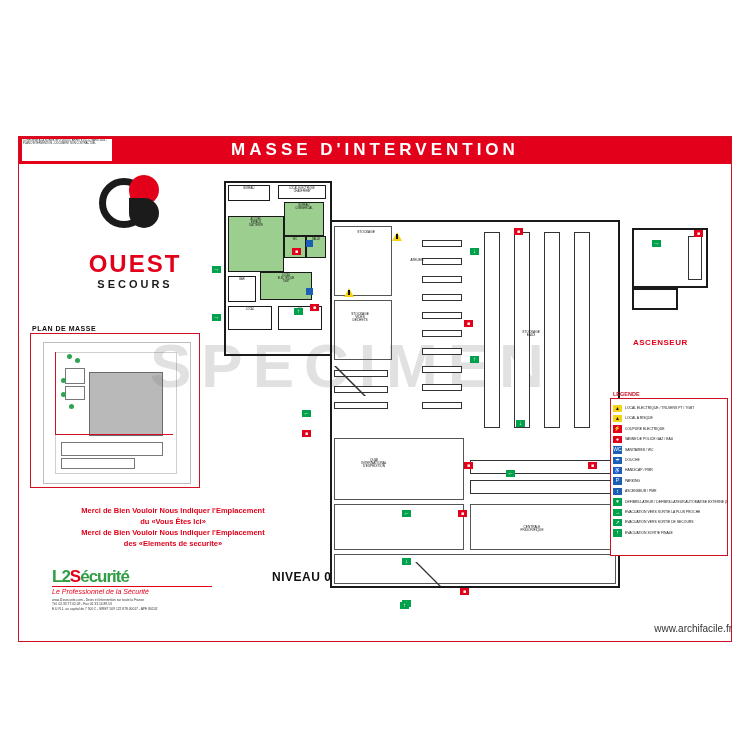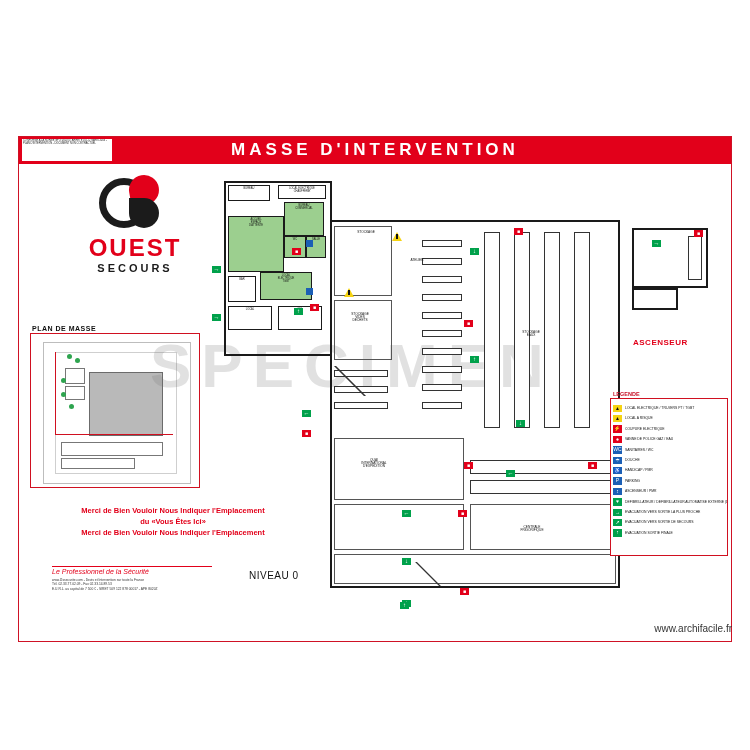--- a/index.html
+++ b/index.html
@@ -18,21 +18,21 @@
   .titlebar .phone{position:absolute;right:3px;top:2px;width:108px;height:24px;background:#fff;border:1px solid #e2001a;
       box-sizing:border-box;color:#e2001a;font-weight:bold;font-size:12px;line-height:24px;text-align:center;}
   .titlebar .phone .ico{display:inline-block;margin-right:4px;font-size:11px;vertical-align:1px;}
 
   
   .logo-wrap{position:absolute;left:60px;top:178px;width:150px;height:120px;text-align:center;}
   .logo-mark{position:relative;width:72px;height:52px;margin:0 auto;}
   .logo-mark .oc{position:absolute;left:0;top:0;width:50px;height:50px;border:7px solid #1b1b1b;border-radius:50%;box-sizing:border-box;}
   .logo-mark .dot{position:absolute;left:30px;top:-3px;width:30px;height:30px;border-radius:50% 50% 50% 0;background:#e2001a;transform:rotate(-10deg);}
   .logo-mark .dot2{position:absolute;left:30px;top:20px;width:30px;height:30px;border-radius:0 50% 50% 50%;background:#1b1b1b;}
-  .brand{font-size:24px;font-weight:bold;color:#e2001a;letter-spacing:2px;margin-top:4px;}
+  .brand{font-size:24px;font-weight:bold;color:#e2001a;letter-spacing:2px;margin-top:20px;}
   .brand2{font-size:11px;font-weight:bold;color:#1b1b1b;letter-spacing:3px;}
   .addr{font-size:8.5px;font-weight:bold;color:#111;margin-top:9px;line-height:12px;}
 
   
   .pdm-title{position:absolute;left:32px;top:325px;font-size:7px;font-weight:bold;color:#111;letter-spacing:.5px;}
   .pdm{position:absolute;left:30px;top:333px;width:170px;height:155px;border:1px solid #d01020;box-sizing:border-box;background:#fff;overflow:hidden;}
   .pdm .road{position:absolute;border:1px solid #9a9a9a;}
   .pdm .bldg{position:absolute;background:#b9b9b9;border:1px solid #6b6b6b;}
   .pdm .grn{position:absolute;width:5px;height:5px;border-radius:50%;background:#2ea44f;}
   .pdm .smallbox{position:absolute;border:1px solid #777;background:#fff;}
@@ -62,21 +62,21 @@
       line-height:3.2px;padding-top:1px;overflow:hidden;}
   .rack{position:absolute;border:1px solid #333;box-sizing:border-box;background:#fff;}
 
   
   .ex{position:absolute;width:9px;height:7px;background:#00a14b;color:#fff;font-size:6px;line-height:7px;text-align:center;}
   .exr{position:absolute;width:9px;height:7px;background:#e2001a;color:#fff;font-size:5px;line-height:7px;text-align:center;}
   .tri{position:absolute;width:0;height:0;border-left:5px solid transparent;border-right:5px solid transparent;border-bottom:9px solid #f5d312;}
   .tri:after{content:"";position:absolute;left:-1.2px;top:2px;width:2.4px;height:5px;background:#111;}
   .bluebox{position:absolute;background:#1b5fb5;width:7px;height:7px;}
 
-  .niveau{position:absolute;left:249px;top:570px;font-size:10px;font-weight:normal;color:#111;letter-spacing:.5px;}
+  .niveau{position:absolute;left:272px;top:570px;font-size:12px;font-weight:bold;color:#111;letter-spacing:.5px;}
 
   
   .mezz{position:absolute;left:632px;top:228px;width:76px;height:82px;}
   .mezz-lbl{position:absolute;left:633px;top:338px;font-size:8px;font-weight:bold;color:#e2001a;letter-spacing:.5px;}
 
   
   .legend{position:absolute;left:610px;top:398px;width:118px;height:158px;border:1px solid #d01020;box-sizing:border-box;background:#fff;}
   .legend .lg-t{position:absolute;left:2px;top:-8px;font-size:5.5px;font-weight:bold;color:#c81026;}
   .lrow{position:relative;height:10.4px;padding-left:14px;font-size:3.4px;color:#111;line-height:10.4px;white-space:nowrap;overflow:hidden;}
   .lrow .sym{position:absolute;left:2px;top:1.6px;width:9px;height:7.4px;font-size:5px;line-height:7.4px;text-align:center;color:#fff;}
@@ -124,23 +124,25 @@
     <div class="grn" style="left:30px;top:58px;"></div>
     <div class="grn" style="left:38px;top:70px;"></div>
     <div class="redline" style="left:24px;top:100px;width:118px;height:1px;"></div>
     <div class="redline" style="left:24px;top:18px;width:1px;height:82px;"></div>
   </div>
 
   <div class="merci">
     <div>Merci de Bien Vouloir Nous Indiquer l'Emplacement</div>
     <div>du «Vous Êtes Ici»</div>
     <div>Merci de Bien Vouloir Nous Indiquer l'Emplacement</div>
+    <div>des «Elements de securite»</div>
   </div>
 
   <div class="l2s">
+    <div class="l1"><span>L2</span><b>S</b><span>écurité</span></div>
     <div class="l2">Le Professionnel de la Sécurité</div>
     <div class="l3" style="white-space:pre-line;">www.l2ssecurite.com - Devis et Intervention sur toute la France
 Tél. 02.33.77.02.09    -    Fax 02.33.14.89.53
 E.U.R.L. au capital de 7 500 € - SIRET 509 122 878 00017 - APE 8020Z</div>
   </div>
 
   <div class="specimen">SPECIMEN</div>
 
   <div class="plan">
 

